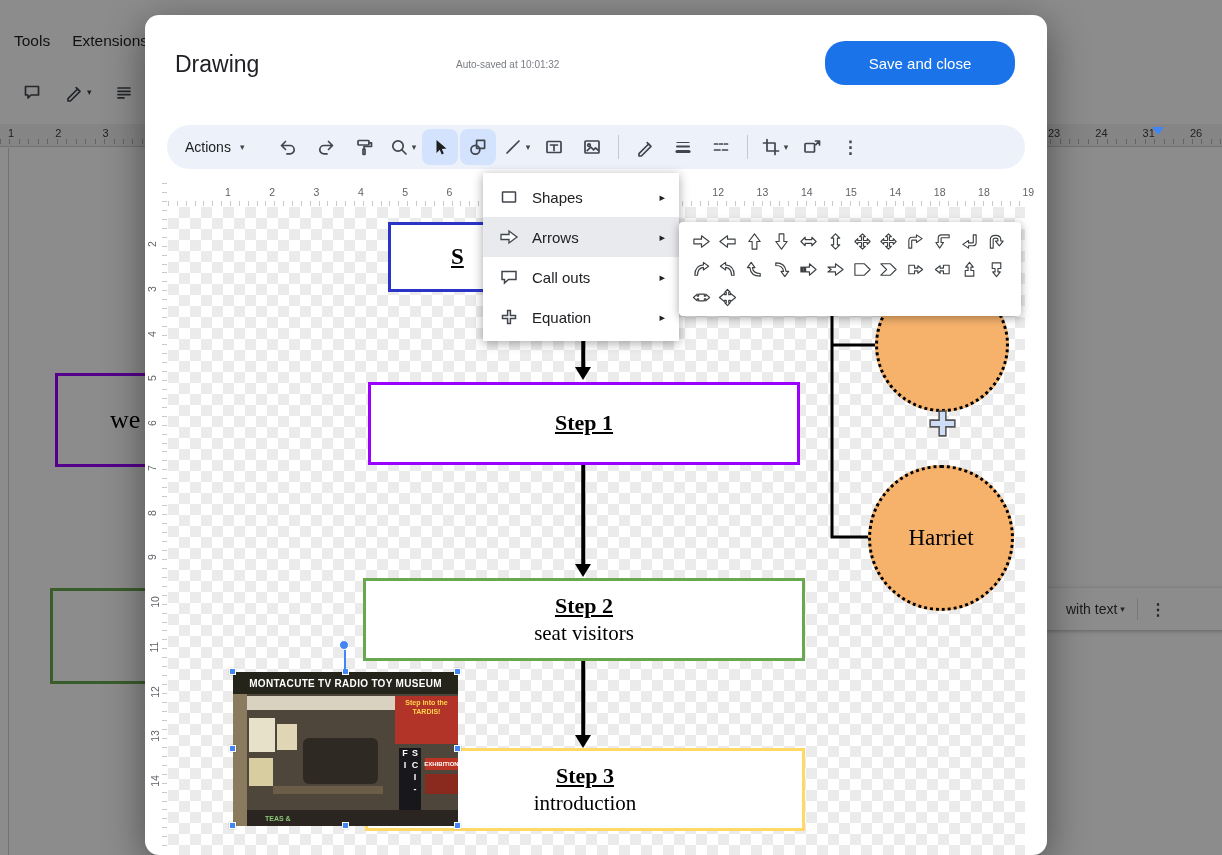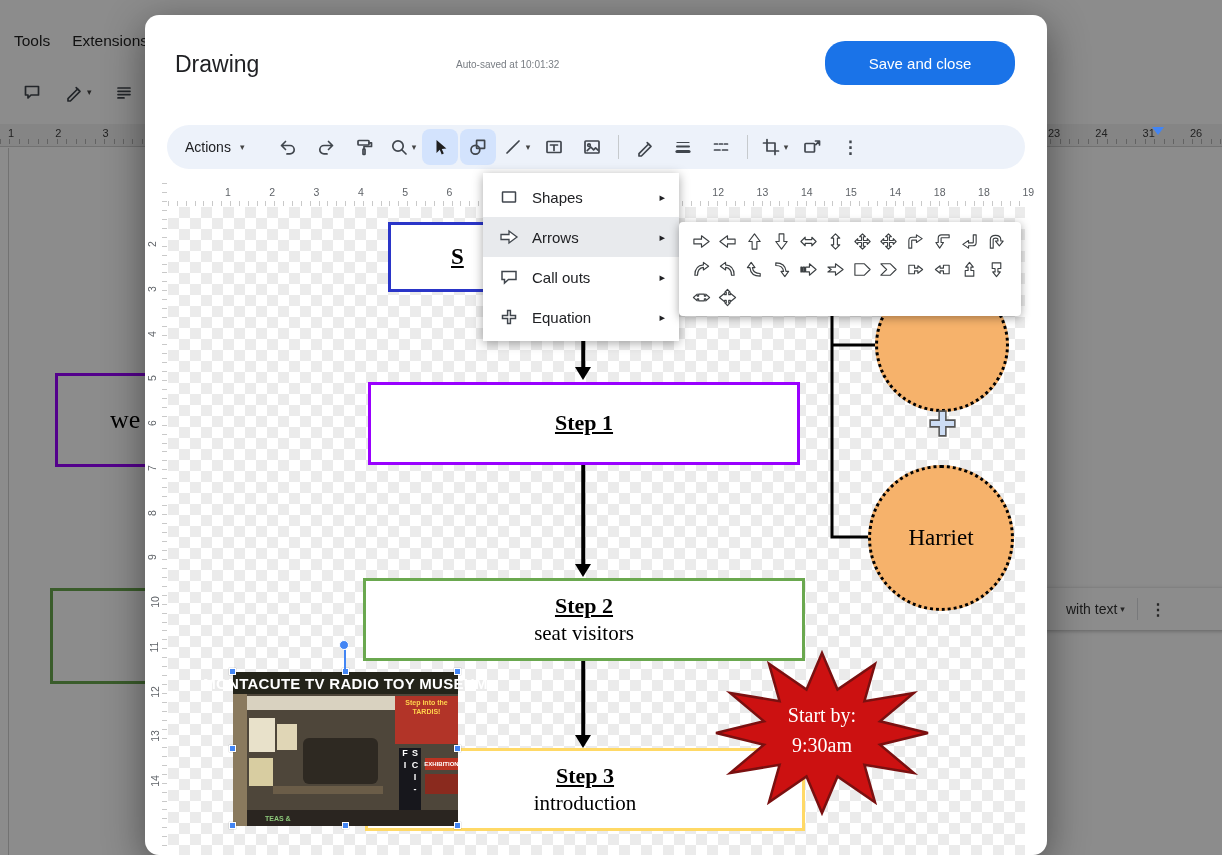--- a/index.html
+++ b/index.html
@@ -79,21 +79,21 @@
   .harriet{left:700px;top:258px;width:146px;height:146px}
   .plus-cursor{position:absolute;left:761px;top:203px;width:27px;height:27px;fill:#cdddf5;stroke:#555;stroke-width:1.4}
   .star-wrap{position:absolute;left:544px;top:441px;width:220px;height:170px}
   .star-wrap svg{width:100%;height:100%}
   .star-text{position:absolute;left:0;top:52px;width:100%;text-align:center;color:#fff;
              font-family:"Liberation Serif",serif;font-size:20px;line-height:30px}
 
   
   .museum{position:absolute;left:65px;top:465px;width:225px;height:154px;background:#7d6f52}
   .m-head{position:absolute;left:0;top:0;width:100%;height:22px;background:#24241a;color:#fff;display:flex;
-          align-items:center;justify-content:center;font-size:15px;font-weight:bold;letter-spacing:.3px;white-space:nowrap}
+          align-items:center;justify-content:center;font-size:10px;font-weight:bold;letter-spacing:.3px;white-space:nowrap}
   .m-part{position:absolute}
   .m-tardis{left:162px;top:24px;width:63px;height:48px;background:#b23428;color:#ffd34d;font-size:7px;font-weight:bold;
             padding:3px;line-height:1.25;text-align:center}
   .m-scifi{left:166px;top:76px;width:22px;height:64px;background:#17171c;color:#fff;writing-mode:vertical-rl;
            text-orientation:upright;font-size:9px;font-weight:bold;letter-spacing:2px;display:flex;align-items:center;justify-content:center}
   .m-exhib{left:192px;top:86px;width:33px;height:12px;background:#bb3322;color:#fff;font-size:6px;font-weight:bold;
            display:flex;align-items:center;justify-content:center}
   .m-bottom{left:14px;top:138px;width:211px;height:16px;background:#2a2520;color:#8cc87a;font-size:7px;font-weight:bold;
             display:flex;align-items:center;padding-left:18px}
   .handle{position:absolute;width:7px;height:7px;background:#4285f4;border:1px solid #fff;box-shadow:0 0 1px rgba(0,0,0,.4)}
@@ -422,29 +422,20 @@
 
       <div class="circle top-circle" id="circle-top" style="background: rgb(246, 178, 107);"></div>
       <div class="circle harriet" id="circle-harriet" style="background: rgb(246, 178, 107);">
         <span>Harriet</span>
       </div>
 
       <svg class="plus-cursor" viewBox="0 0 24 24">
         <path d="M9 1 H15 V9 H23 V15 H15 V23 H9 V15 H1 V9 H9 Z"></path>
       </svg>
 
-      <div class="star-wrap">
-        <svg viewBox="0 0 220 170">
-          <path id="star-path" d="M110 5 L125.5 41.5 L163 16 L152.4 53.2 L201.8 45 L168 73.3 L216 85 L168 96.7 L201.8 125 L152.4 116.8 L163 154.3 L125.5 128.5 L110 165 L94.5 128.5 L57 154.3 L67.6 116.8 L18.2 125 L52 96.7 L4 85 L52 73.3 L18.2 45 L67.6 53.2 L57 15.7 L94.5 41.5 Z" stroke-width="2.5" fill="#cc1111" stroke="#7a1010"></path>
-        </svg>
-        <div class="star-text">
-          <div>Start by:</div>
-          <div>9:30am</div>
-        </div>
-      </div>
 
       <div class="museum">
         <div class="m-head">MONTACUTE TV RADIO TOY MUSEUM</div>
         <div class="m-part" style="left:14px;top:22px;width:211px;height:132px;background:#4e463a"></div>
         <div class="m-part" style="left:0;top:22px;width:14px;height:132px;background:#8a7a5e"></div>
         <div class="m-part" style="left:14px;top:24px;width:148px;height:14px;background:#d9d2c0"></div>
         <div class="m-part" style="left:16px;top:46px;width:26px;height:34px;background:#e8e1ca"></div>
         <div class="m-part" style="left:16px;top:86px;width:24px;height:28px;background:#d8cda1"></div>
         <div class="m-part" style="left:44px;top:52px;width:20px;height:26px;background:#e0d6b6"></div>
         <div class="m-part" style="left:70px;top:66px;width:75px;height:46px;background:#2e2922;border-radius:6px"></div>

